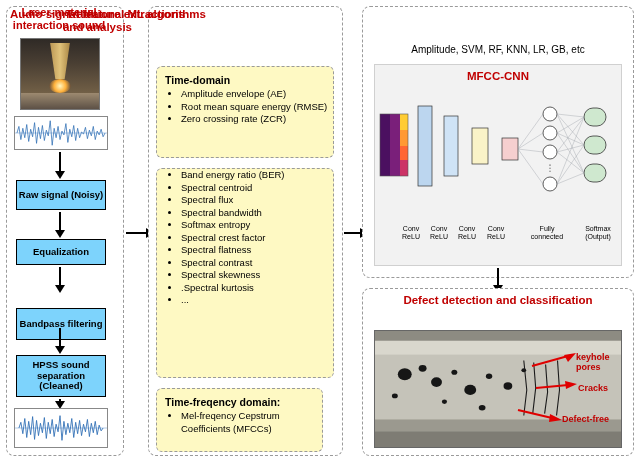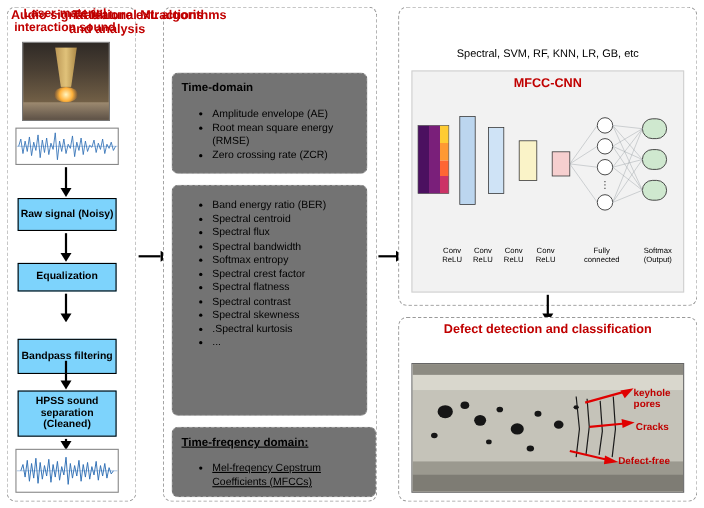--- a/index.html
+++ b/index.html
@@ -115,31 +115,31 @@
     left: 148px; top: 6px; width: 195px; height: 450px;
   }
   #p2-title {
     position: absolute; left: 8px; top: 8px; width: 179px; font-size: 11.5px;
   }
   .sub-panel {
     position: absolute;
     border: 1.5px dashed #9a9a9a;
     border-radius: 6px;
     box-sizing: border-box;
-    background: #737373;
+    background: #fef9c3;
   }
   #sp-time { left: 156px; top: 66px; width: 178px; height: 92px; }
   #sp-freq { left: 156px; top: 168px; width: 178px; height: 210px; }
-  #sp-tf   { left: 156px; top: 388px; width: 186px; height: 64px; text-decoration: underline; }
+  #sp-tf   { left: 156px; top: 388px; width: 167px; height: 64px; }
   .sub-title {
     font-size: 10.5px; font-weight: bold; color: #000;
     margin: 7px 0 2px 8px;
   }
   ul.feat {
-    margin: 12px; padding-left: 24px;
+    margin: 0; padding-left: 24px;
     font-size: 9.5px; color: #000; line-height: 1.32;
   }
   ul.feat li { margin: 0; padding: 0; }
 
   
   #panel-ml {
     left: 362px; top: 6px; width: 272px; height: 272px;
   }
   #p3-title { position: absolute; left: 10px; top: 8px; width: 252px; font-size: 11.5px; }
   #ml-algos {
@@ -272,21 +272,21 @@
   <div class="sub-title">Time-freqency domain:</div>
   <ul class="feat">
     <li>Mel-freqency Cepstrum Coefficients (MFCCs)</li>
   </ul>
 </div>
 
 <div class="arrow-h" id="ah2"></div>
 
 <div class="panel" id="panel-ml"></div>
 <div class="panel-title" id="p3-title">Traditional ML algorithms</div>
-<div id="ml-algos">Spectral, SVM, RF, KNN, LR, GB, etc</div>
+<div id="ml-algos">Amplitude, SVM, RF, KNN, LR, GB, etc</div>
 
 <div id="cnn-box"></div>
 <div id="cnn-title">MFCC-CNN</div>
 
 <svg id="cnn-svg" viewBox="0 0 248 130" preserveAspectRatio="none">
 
   <rect x="6" y="26" width="10" height="62" fill="#4b1060"></rect>
   <rect x="16" y="26" width="10" height="62" fill="#7a1f7a"></rect>
   <rect x="26" y="26" width="8" height="16" fill="#ffcc33"></rect>
   <rect x="26" y="42" width="8" height="16" fill="#ff9933"></rect>

